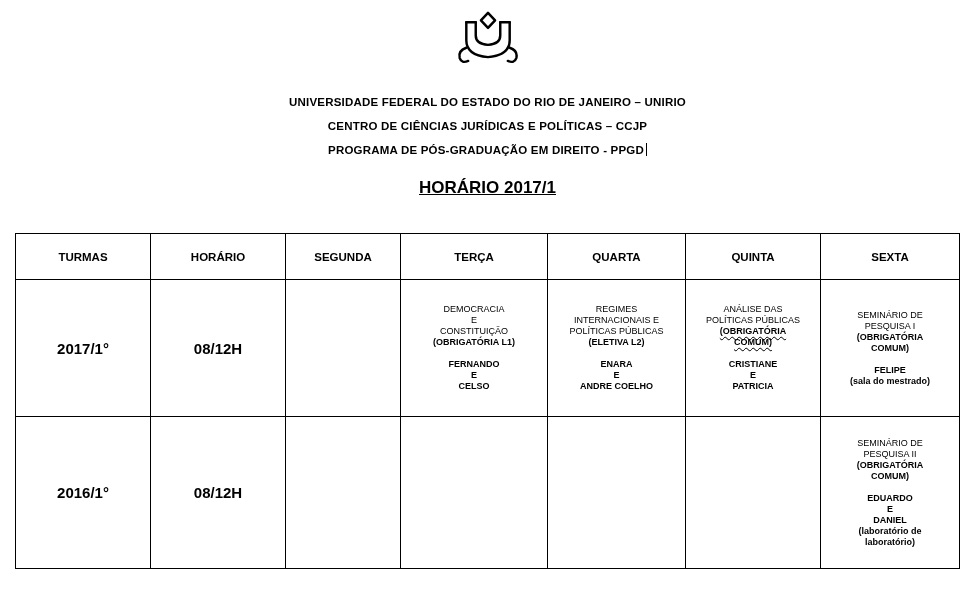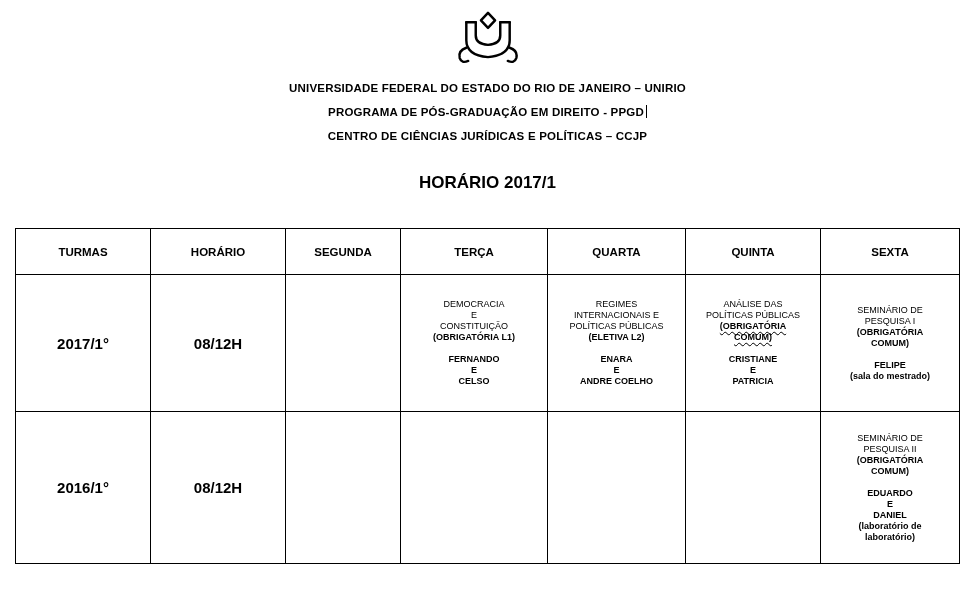--- a/index.html
+++ b/index.html
@@ -8,40 +8,41 @@
     width: 975px; height: 601px;
     background: #ffffff;
     color: #000000;
     font-family: "Liberation Sans", "DejaVu Sans", sans-serif;
   }
   .doc { position: relative; width: 975px; height: 601px; background: #fff; overflow: hidden; }
 
   .logo-wrap { text-align: center; padding-top: 10px; height: 76px; }
 
   .header-block {
-    margin-top: 0;
+    margin-top: 14px;
     text-align: center;
     font-weight: bold;
     font-size: 11.5px;
     letter-spacing: 0.2px;
   }
   .hline { line-height: 24px; white-space: nowrap; }
   .caret {
     display: inline-block;
     width: 1px; height: 13px;
     background: #000;
     margin-left: 2px;
     vertical-align: -2px;
   }
 
   .doc-title {
-    margin-top: 25px;
+    margin-top: 16px;
     text-align: center;
     font-weight: bold;
     font-size: 17px;
+    text-decoration: underline;
   }
 
   .schedule-table {
     border-collapse: collapse;
     table-layout: fixed;
     margin: 35px auto 0 auto;
   }
   .schedule-table th, .schedule-table td {
     border: 1px solid #000;
     text-align: center;
@@ -76,22 +77,22 @@
       <path d="M17 13 L17 32 Q17 48 40 50 Q63 48 63 32 L63 13"></path>
       <path d="M17 13 L27 13"></path>
       <path d="M53 13 L63 13"></path>
       <path d="M17 40 Q8 43 10 51 Q12 57 19 54"></path>
       <path d="M63 40 Q72 43 70 51 Q68 57 61 54"></path>
     </svg>
   </div>
 
   <div class="header-block">
     <div class="hline">UNIVERSIDADE FEDERAL DO ESTADO DO RIO DE JANEIRO – UNIRIO</div>
+    <div class="hline">CENTRO DE CIÊNCIAS JURÍDICAS E POLÍTICAS – CCJP</div>
     <div class="hline"><span>PROGRAMA DE PÓS-GRADUAÇÃO EM DIREITO - PPGD</span><span class="caret"></span></div>
-    <div class="hline">CENTRO DE CIÊNCIAS JURÍDICAS E POLÍTICAS – CCJP</div>
   </div>
 
   <div class="doc-title">HORÁRIO 2017/1</div>
 
   <table class="schedule-table">
     <colgroup>
       <col style="width:135px">
       <col style="width:135px">
       <col style="width:115px">
       <col style="width:147px">

